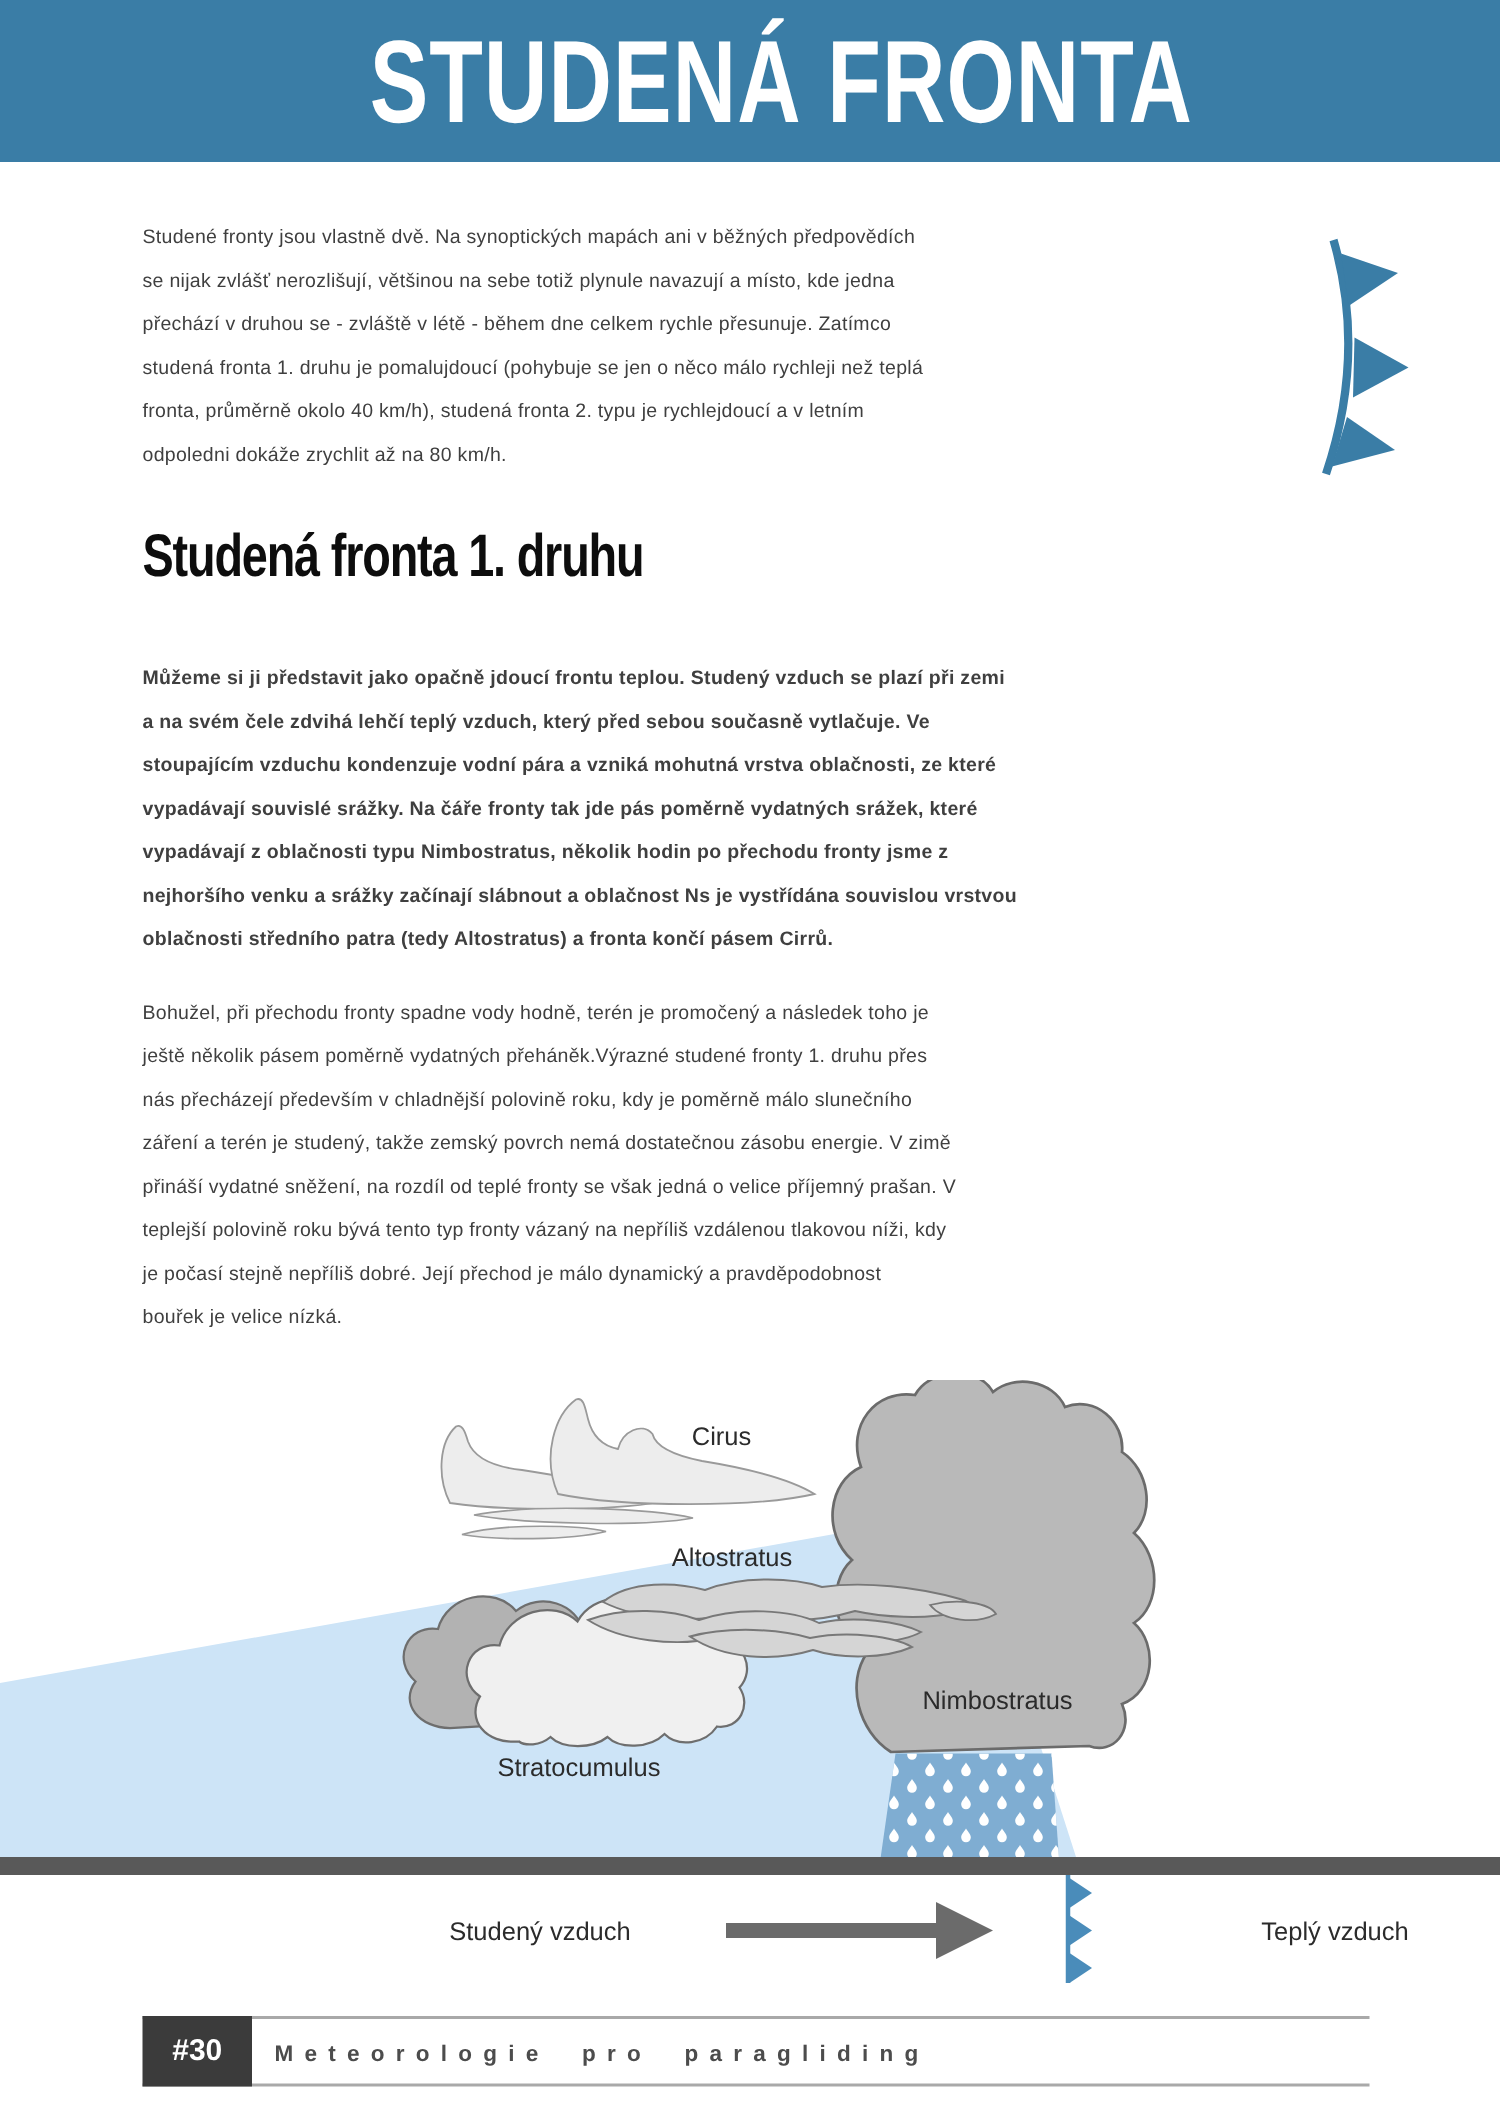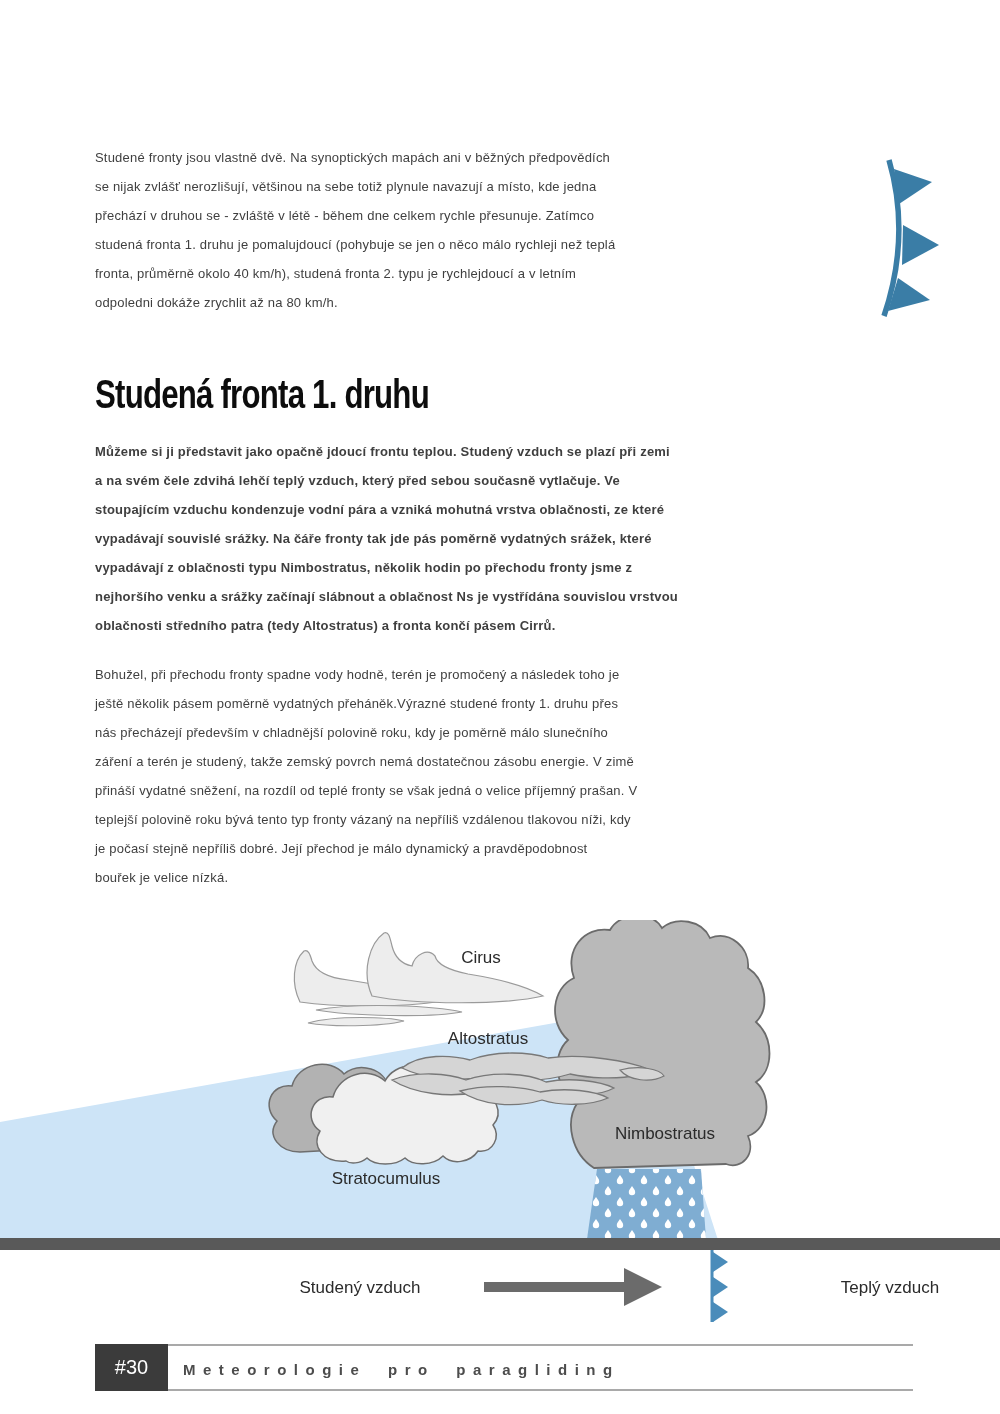--- a/index.html
+++ b/index.html
@@ -21,50 +21,53 @@
   }
   
   .bodytext {
     position:absolute; left:95px; width:818px;
     font-size:13px; line-height:29px; color:#3f3f3f;
     white-space:pre-line; letter-spacing:0.2px;
   }
   .intro  { top:143px; }
   .para1  { top:437px;font-weight:bold; }
   .para2  { top:660px; }
-  .section-heading { position:absolute; left:95px; top:374px; height:40px; }
+  .section-heading { position:absolute; left:95px; top:351px; height:40px; }
   .section-heading span {
     display:inline-block; font-size:40px; font-weight:bold; color:#0d0d0d;
     letter-spacing:-1px; transform:scaleX(0.78); transform-origin:left center;
     white-space:nowrap; line-height:40px;
   }
   
   .front-arc-svg { position:absolute; left:855px; top:145px; width:100px; height:185px; }
   .diagram-svg   { position:absolute; left:0; top:920px; width:1000px; height:420px; }
   .diagram-svg text { font-family:"Liberation Sans", sans-serif; font-size:17px; fill:#2b2b2b; }
   
   .footer-rule { position:absolute; left:95px; width:818px; height:2px; background:#a9a9a9; }
   .footer-rule.top    { top:1344px; }
   .footer-rule.bottom { top:1389px; }
   .footer-issue-box {
     position:absolute; left:95px; top:1344px; width:73px; height:47px;
     background:#3b3b3b; color:#ffffff; display:flex; align-items:center; justify-content:center;
-    font-size:20px; font-weight:normal;
+    font-size:20px; font-weight:bold;
   }
   .footer-series {
     position:absolute; left:183px; top:1344px; height:50px; display:flex; align-items:center;
     font-size:15px; font-weight:bold; color:#4c4c4c;
     letter-spacing:7.5px; word-spacing:10px; white-space:nowrap;
   }
 </style>
 </head>
 <body>
 
 <div class="page">
 
+  <div class="header-band">
+    <div class="header-title">STUDENÁ FRONTA</div>
+  </div>
 
   <div class="bodytext intro">Studené fronty jsou vlastně dvě. Na synoptických mapách ani v běžných předpovědích
 se nijak zvlášť nerozlišují, většinou na sebe totiž plynule navazují a místo, kde jedna
 přechází v druhou se - zvláště v létě - během dne celkem rychle přesunuje. Zatímco
 studená fronta 1. druhu je pomalujdoucí (pohybuje se jen o něco málo rychleji než teplá
 fronta, průměrně okolo 40 km/h), studená fronta 2. typu je rychlejdoucí a v letním
 odpoledni dokáže zrychlit až na 80 km/h.</div>
 
   <svg class="front-arc-svg" viewBox="855 145 100 185">
     <path d="M 889 160 Q 911 236 884 316" fill="none" stroke="#3a7da6" stroke-width="5.5"></path>

